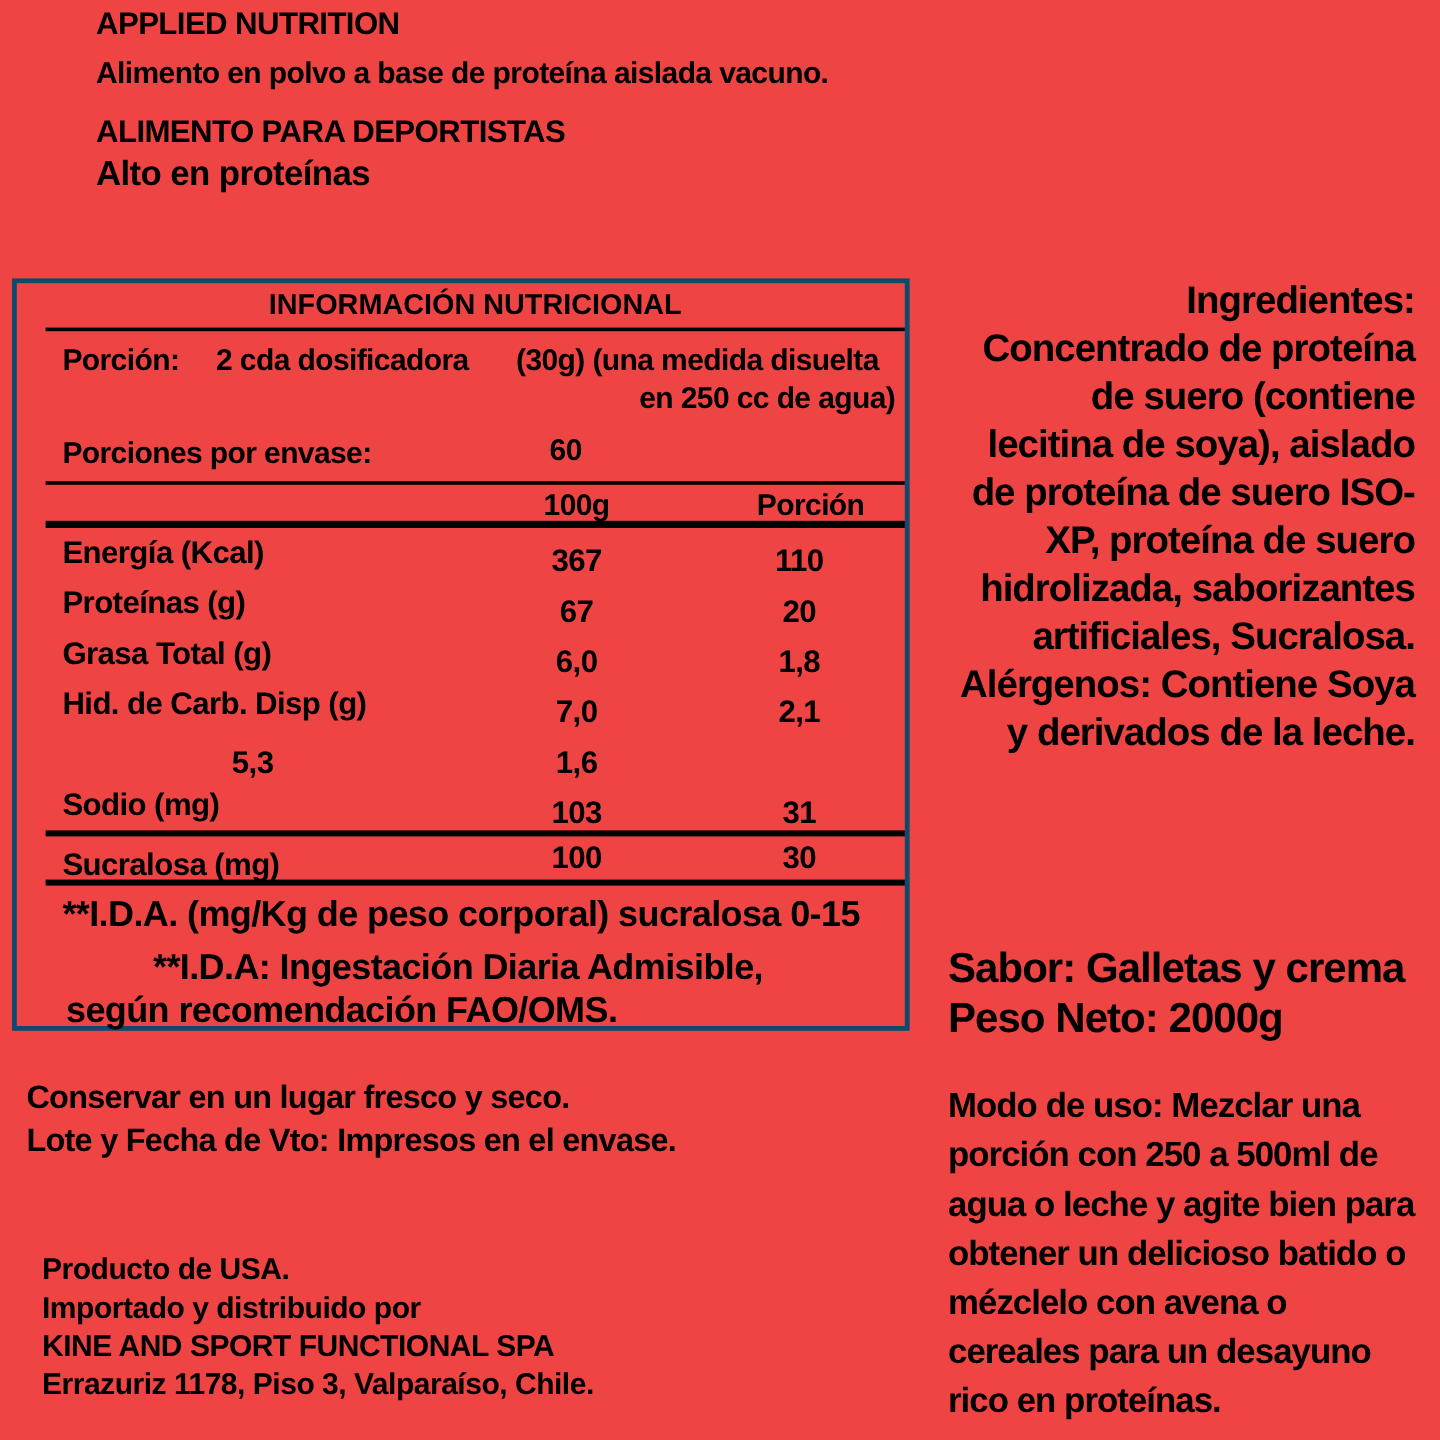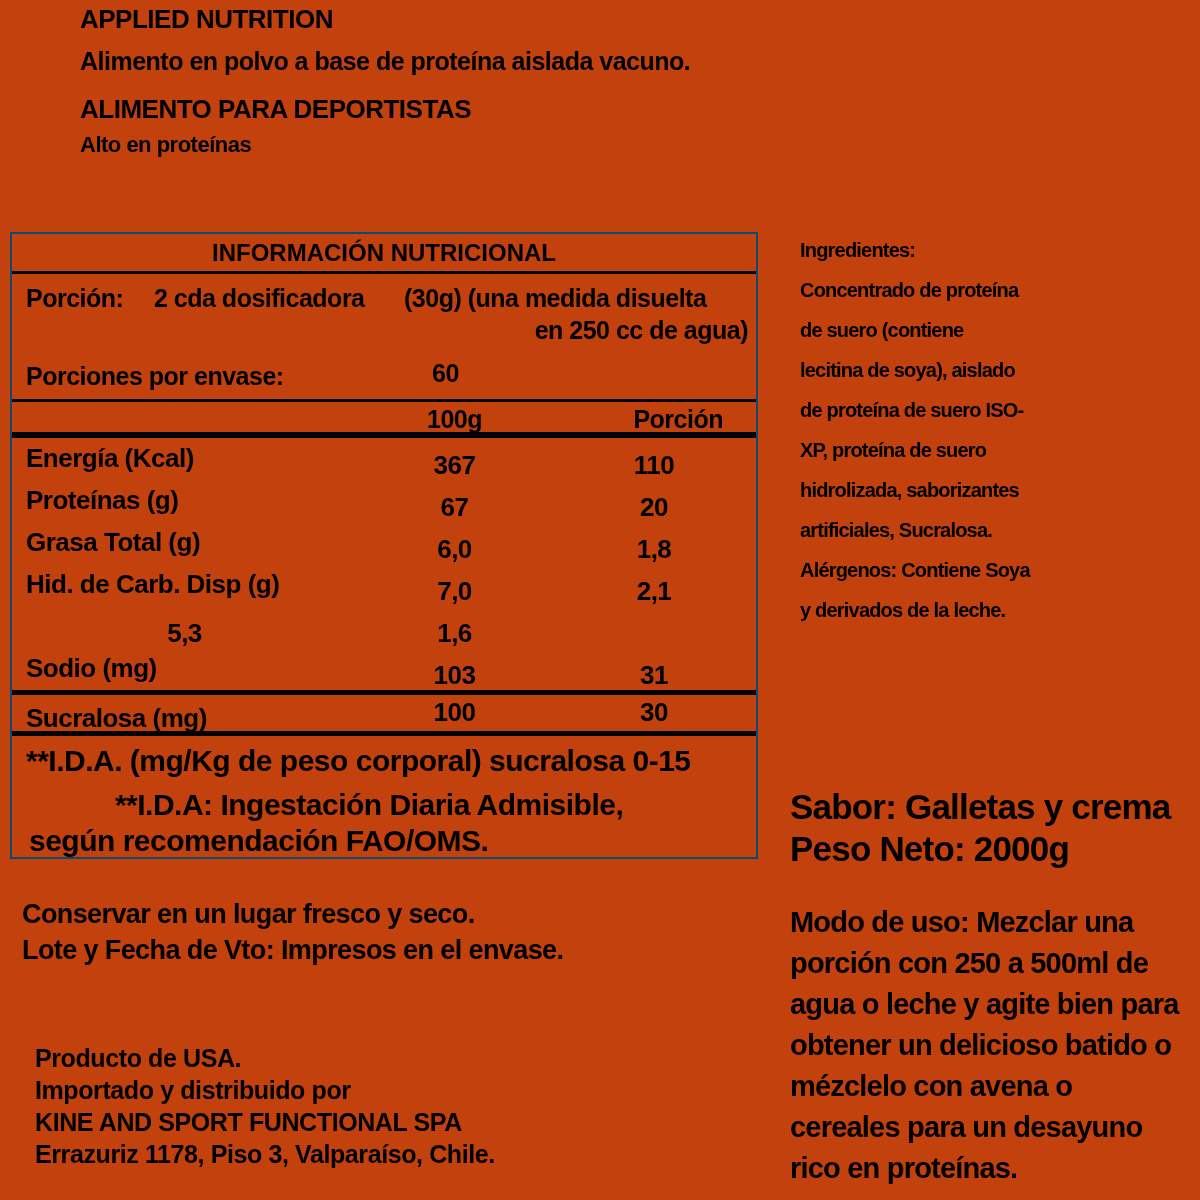--- a/index.html
+++ b/index.html
@@ -1,55 +1,55 @@
 <!DOCTYPE html>
 <html><head>
 <meta charset="utf-8">
 <style>
   html,body{margin:0;padding:0;background:#ffffff;}
-  .page{position:relative;width:1200px;height:1200px;background:#c2410c;color:#000;
+  .page{position:relative;width:1200px;height:1200px;background:#ef4444;color:#000;
         font-family:"Liberation Sans",sans-serif;font-weight:700;overflow:hidden;}
 
   
   .brand-block{position:absolute;left:80px;top:0px;letter-spacing:-0.5px;}
   .brand-name{font-size:26px;line-height:38px;}
   .brand-desc{font-size:25px;line-height:38px;margin-top:4px;}
   .brand-cat{font-size:26px;line-height:34px;margin-top:12px;}
-  .brand-claim{font-size:22px;line-height:34px;margin-top:2px;}
+  .brand-claim{font-size:29px;line-height:34px;margin-top:2px;}
 
   
   .ntable{position:absolute;left:10px;top:232px;width:748px;height:627px;
-          border:2px solid #0c4a6e;box-sizing:border-box;letter-spacing:-0.5px;}
+          border:4px solid #0c4a6e;box-sizing:border-box;letter-spacing:-0.5px;padding-left:24px;}
   .t-title{height:32px;border-bottom:3px solid #000;text-align:center;
            font-size:24px;padding-top:5px;letter-spacing:0px;}
   .t-serving{position:relative;height:125px;border-bottom:3px solid #000;font-size:25px;}
   .s-label{position:absolute;left:14px;top:10px;}
   .s-size{position:absolute;left:142px;top:10px;}
   .s-detail1{position:absolute;left:392px;top:10px;white-space:pre;}
   .s-detail2{position:absolute;right:8px;top:42px;}
   .s-servings-label{position:absolute;left:14px;top:88px;}
   .s-servings-value{position:absolute;left:420px;top:85px;}
   .t-colhead{position:relative;height:30px;border-bottom:6px solid #000;font-size:25px;}
   .col-100g{position:absolute;left:345px;width:195px;top:3px;text-align:center;}
-  .col-porcion{position:absolute;left:516px;width:195px;top:3px;text-align:right;}
+  .col-porcion{position:absolute;left:540px;width:195px;top:3px;text-align:center;}
   .t-row{display:grid;grid-template-columns:345px 195px auto;height:42px;font-size:26px;}
   .r-label{padding:5px 0 0 14px;white-space:nowrap;}
   .r-v1,.r-v2{text-align:center;padding-top:12px;}
   .t-sweet{display:grid;grid-template-columns:345px 195px auto;height:36px;font-size:26px;
            border-top:5px solid #000;border-bottom:5px solid #000;}
   .t-sweet .r-label{padding-top:8px;}
   .t-sweet .r-v1,.t-sweet .r-v2{padding-top:2px;}
   .t-foot{position:relative;height:117px;font-size:30px;}
   .f-line1{padding:8px 0 0 14px;}
   .f-line2{text-align:center;width:96%;padding-top:10px;}
   .f-line3{text-align:left;width:88%;padding-top:2px;margin-left:17px;}
 
   
-  .ingredients{position:absolute;left:800px;top:230px;font-size:20px;line-height:40px;
-               white-space:pre;letter-spacing:-0.8px;}
+  .ingredients{position:absolute;left:800px;top:230px;font-size:32px;line-height:40px;
+               white-space:pre;letter-spacing:-0.8px;text-align:right;}
   .flavor-block{position:absolute;left:790px;top:786px;font-size:35px;line-height:42px;
                 letter-spacing:-0.8px;}
   .usage{position:absolute;left:790px;top:902px;font-size:29px;line-height:41px;
          white-space:pre;letter-spacing:-0.8px;}
 
   
   .storage{position:absolute;left:22px;top:896px;font-size:27px;line-height:36px;
            white-space:pre;letter-spacing:-0.6px;}
   .origin{position:absolute;left:35px;top:1042px;font-size:25px;line-height:32px;
           white-space:pre;letter-spacing:-0.4px;}

